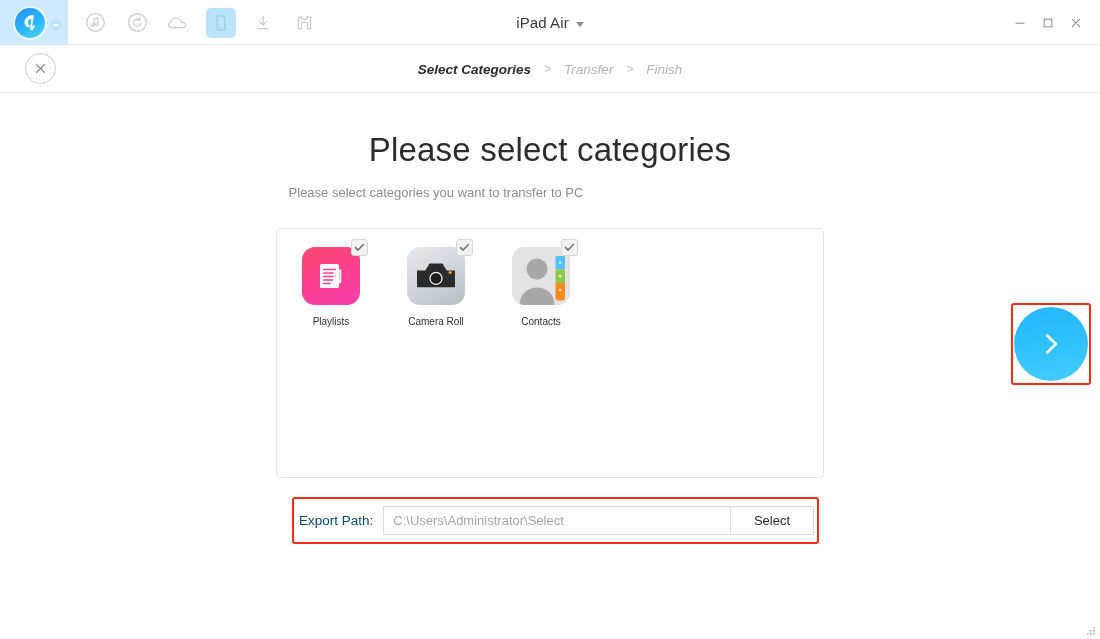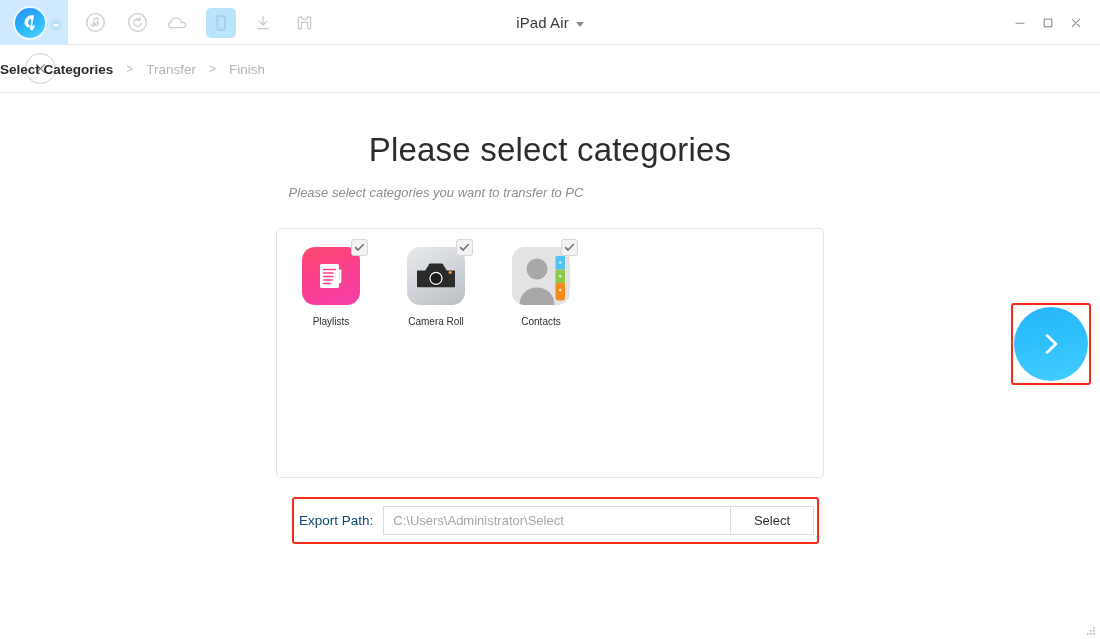--- a/index.html
+++ b/index.html
@@ -109,38 +109,39 @@
     position: absolute; left: 25px; top: 8px;
     width: 31px; height: 31px; border-radius: 50%;
     border: 1px solid #cfcfcf;
     display: flex; align-items: center; justify-content: center;
     cursor: pointer; background: #fff;
   }
   .close-round svg { display: block; }
 
   .steps {
     position: absolute; left: 0; top: 0; width: 1100px; height: 48px;
-    display: flex; align-items: center; gap: 13px;
+    display: flex; align-items: center; justify-content: center; gap: 13px;
     font-size: 13.5px;
+    font-style: italic;
   }
   .step { color: #b4b4b4; cursor: pointer; }
   .step.current { color: #2b2b2b; font-weight: 600; }
   .step-sep { color: #c0c0c0; font-size: 12px; }
 
   
   .heading {
     position: absolute; top: 131px; left: 0; width: 1100px;
     text-align: center;
     font-size: 33px; color: #2c2c2c; font-weight: 400;
     letter-spacing: .2px;
   }
   .subheading {
     position: absolute; top: 185px; left: 0; width: 872px;
     text-align: center;
-    font-size: 13px; color: #8d8d8d; font-style: italic;
+    font-size: 13px; color: #8d8d8d;
   }
 
   
   .panel {
     position: absolute; left: 276px; top: 228px;
     width: 548px; height: 250px;
     border: 1px solid #e6e6e6;
     border-radius: 5px;
     background: #ffffff;
   }

